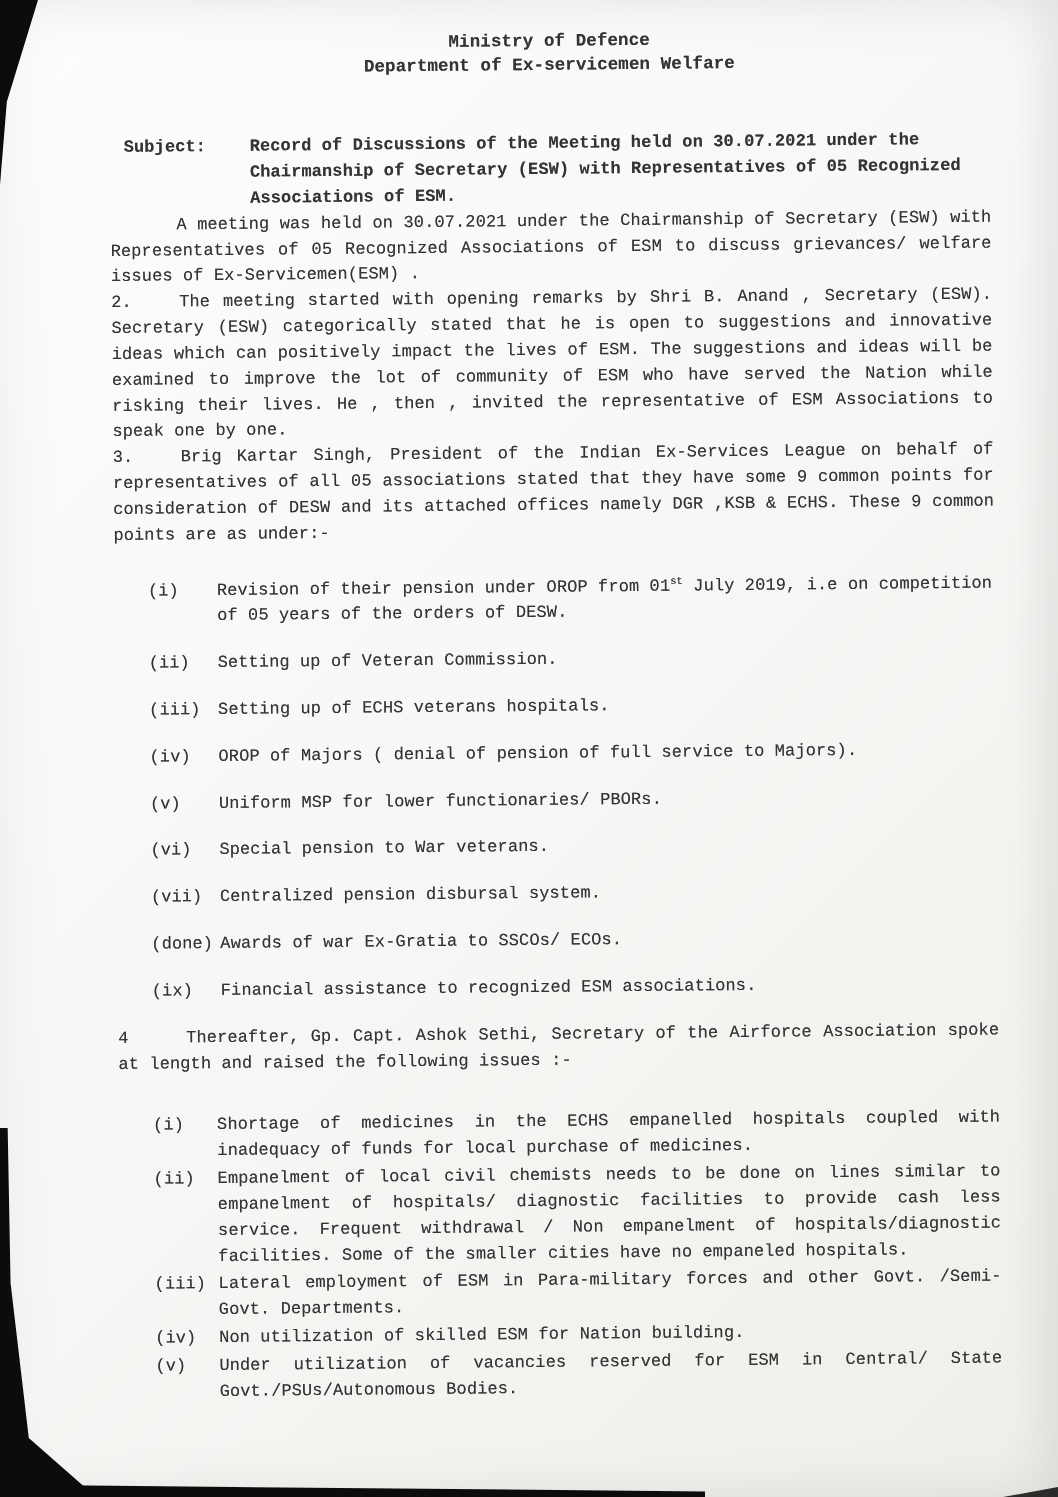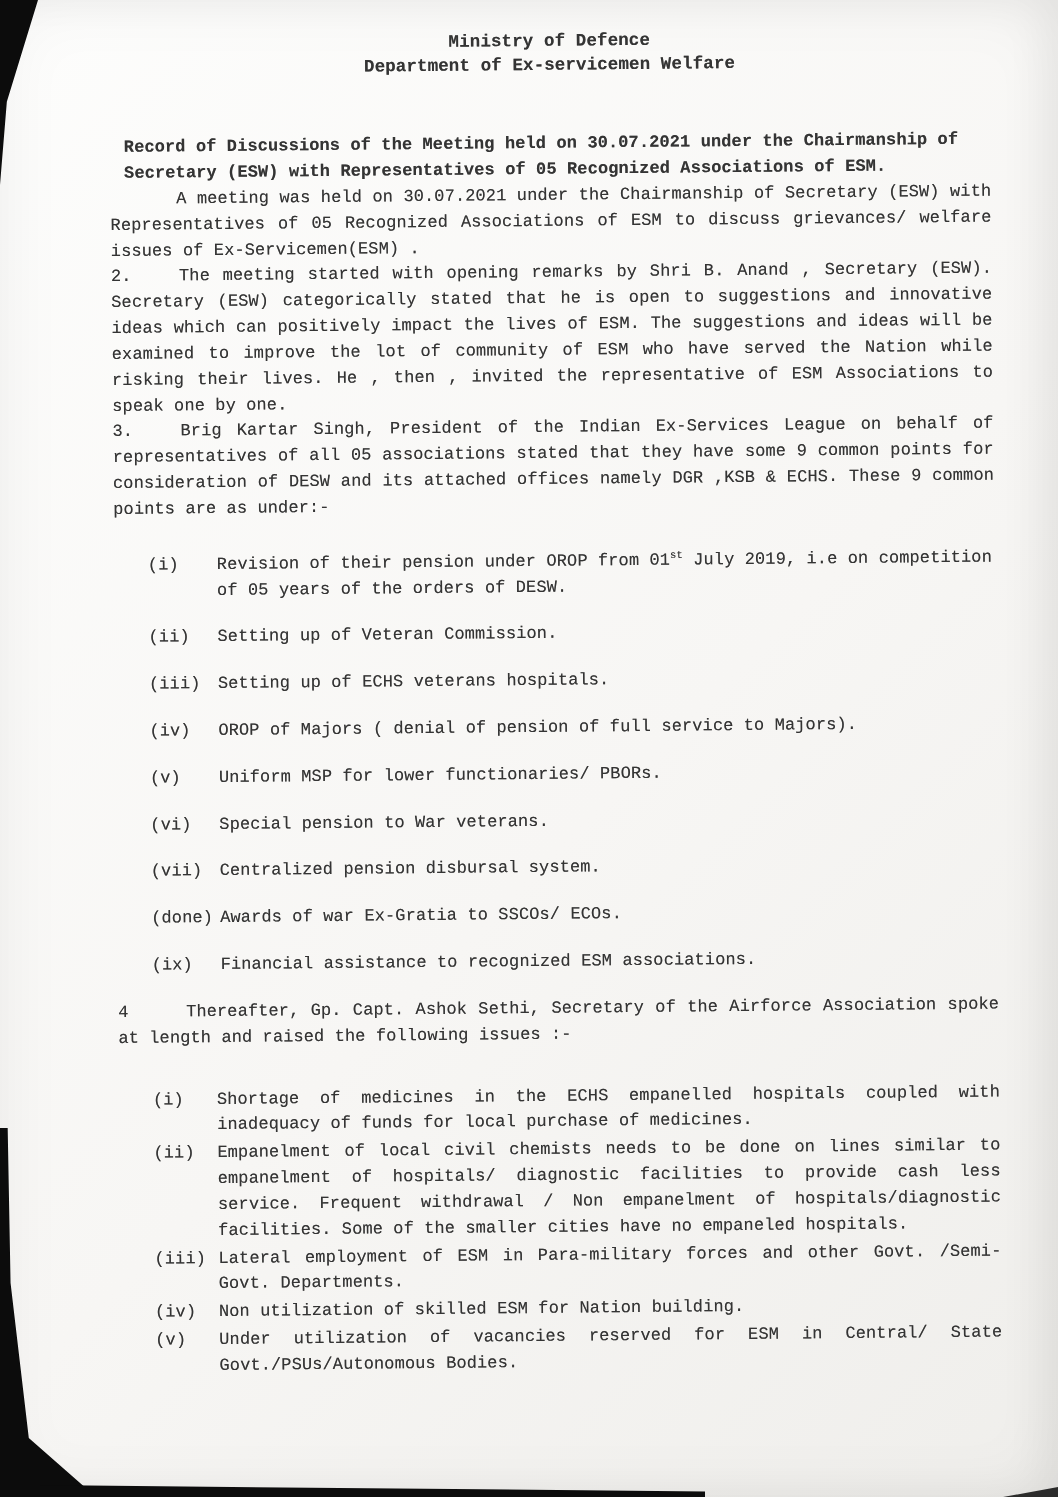--- a/index.html
+++ b/index.html
@@ -96,20 +96,21 @@
   <div class="artifact art-bottom-right"></div>
 
   <div class="content">
 
     <div class="letterhead">
       <div>Ministry of Defence</div>
       <div>Department of Ex-servicemen Welfare</div>
     </div>
 
     <div class="subject">
+      <span class="subject-label">Subject:</span>
       <span class="subject-text">Record of Discussions of the Meeting held on 30.07.2021 under the Chairmanship of Secretary (ESW)  with Representatives of 05  Recognized Associations of ESM.</span>
     </div>
 
     <p class="para para-indent"><span>A meeting was held on 30.07.2021 under the Chairmanship of Secretary (ESW)  with Representatives of 05  Recognized Associations of ESM to discuss grievances/ welfare issues of Ex-Servicemen(ESM) .</span></p>
 
     <p class="para para-2"><span class="para-num">2.</span><span>The meeting started with opening remarks by Shri B. Anand , Secretary (ESW). Secretary (ESW) categorically stated that he is open to suggestions and innovative ideas which can positively impact the lives of ESM. The suggestions and ideas will be examined to improve the lot of community of ESM who have served the Nation while risking their lives. He , then , invited the representative of ESM Associations to speak one by one.</span></p>
 
     <p class="para para-3"><span class="para-num">3.</span><span>Brig Kartar Singh, President of the Indian Ex-Services League on behalf of representatives of all 05 associations stated that they have some 9 common points for consideration of DESW and its attached offices namely DGR ,KSB &amp; ECHS. These 9 common points are as under:-</span></p>
 
     <div class="list-1">

